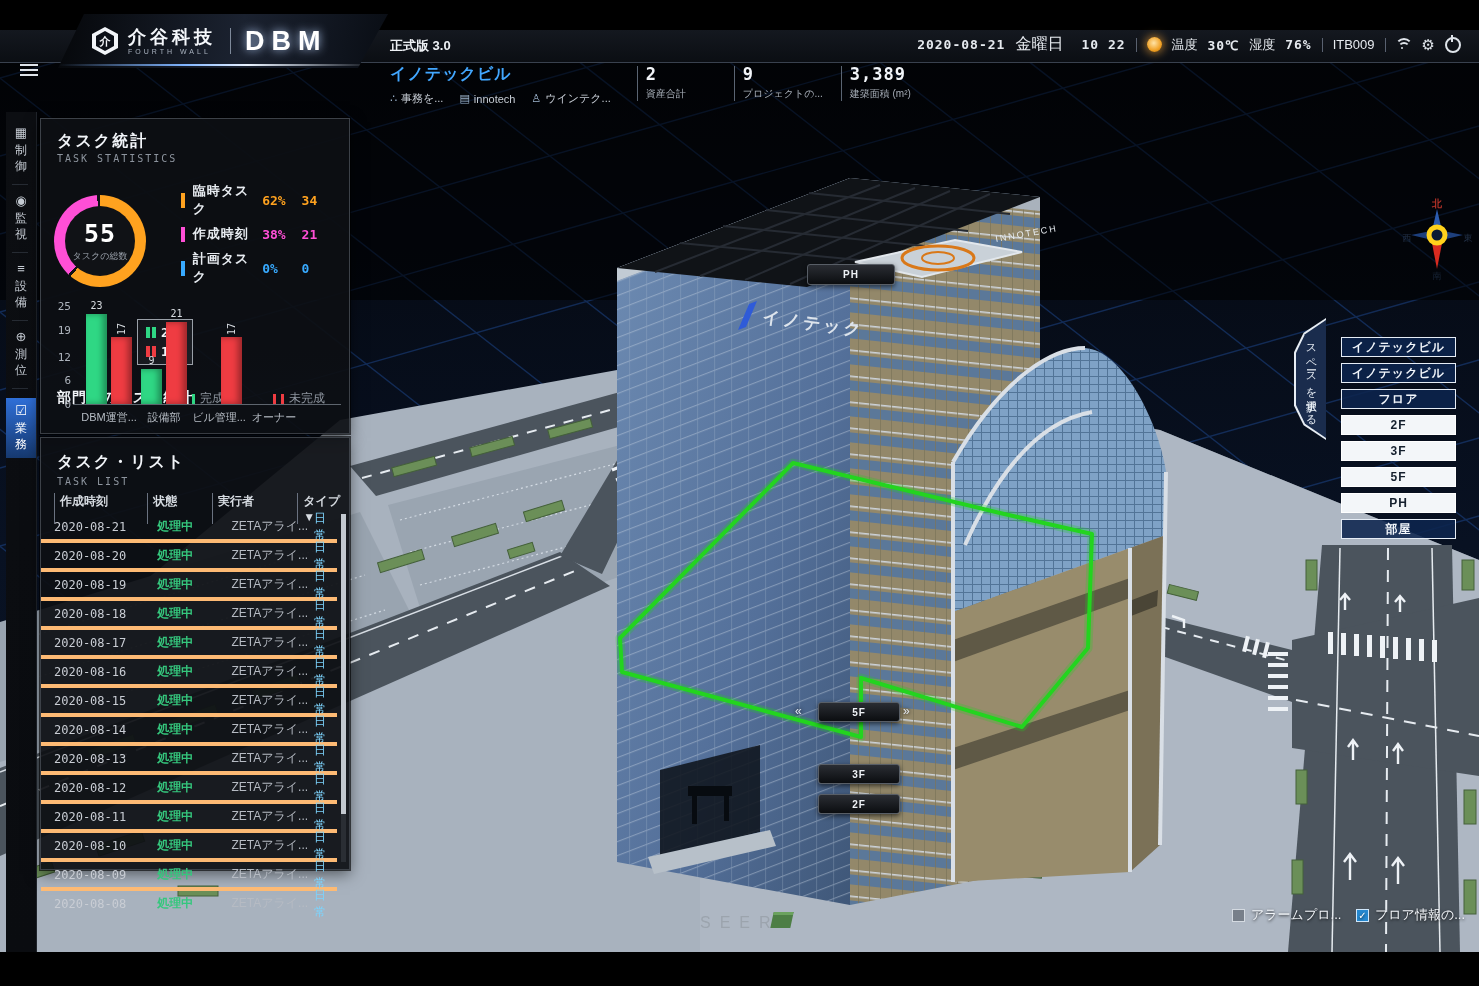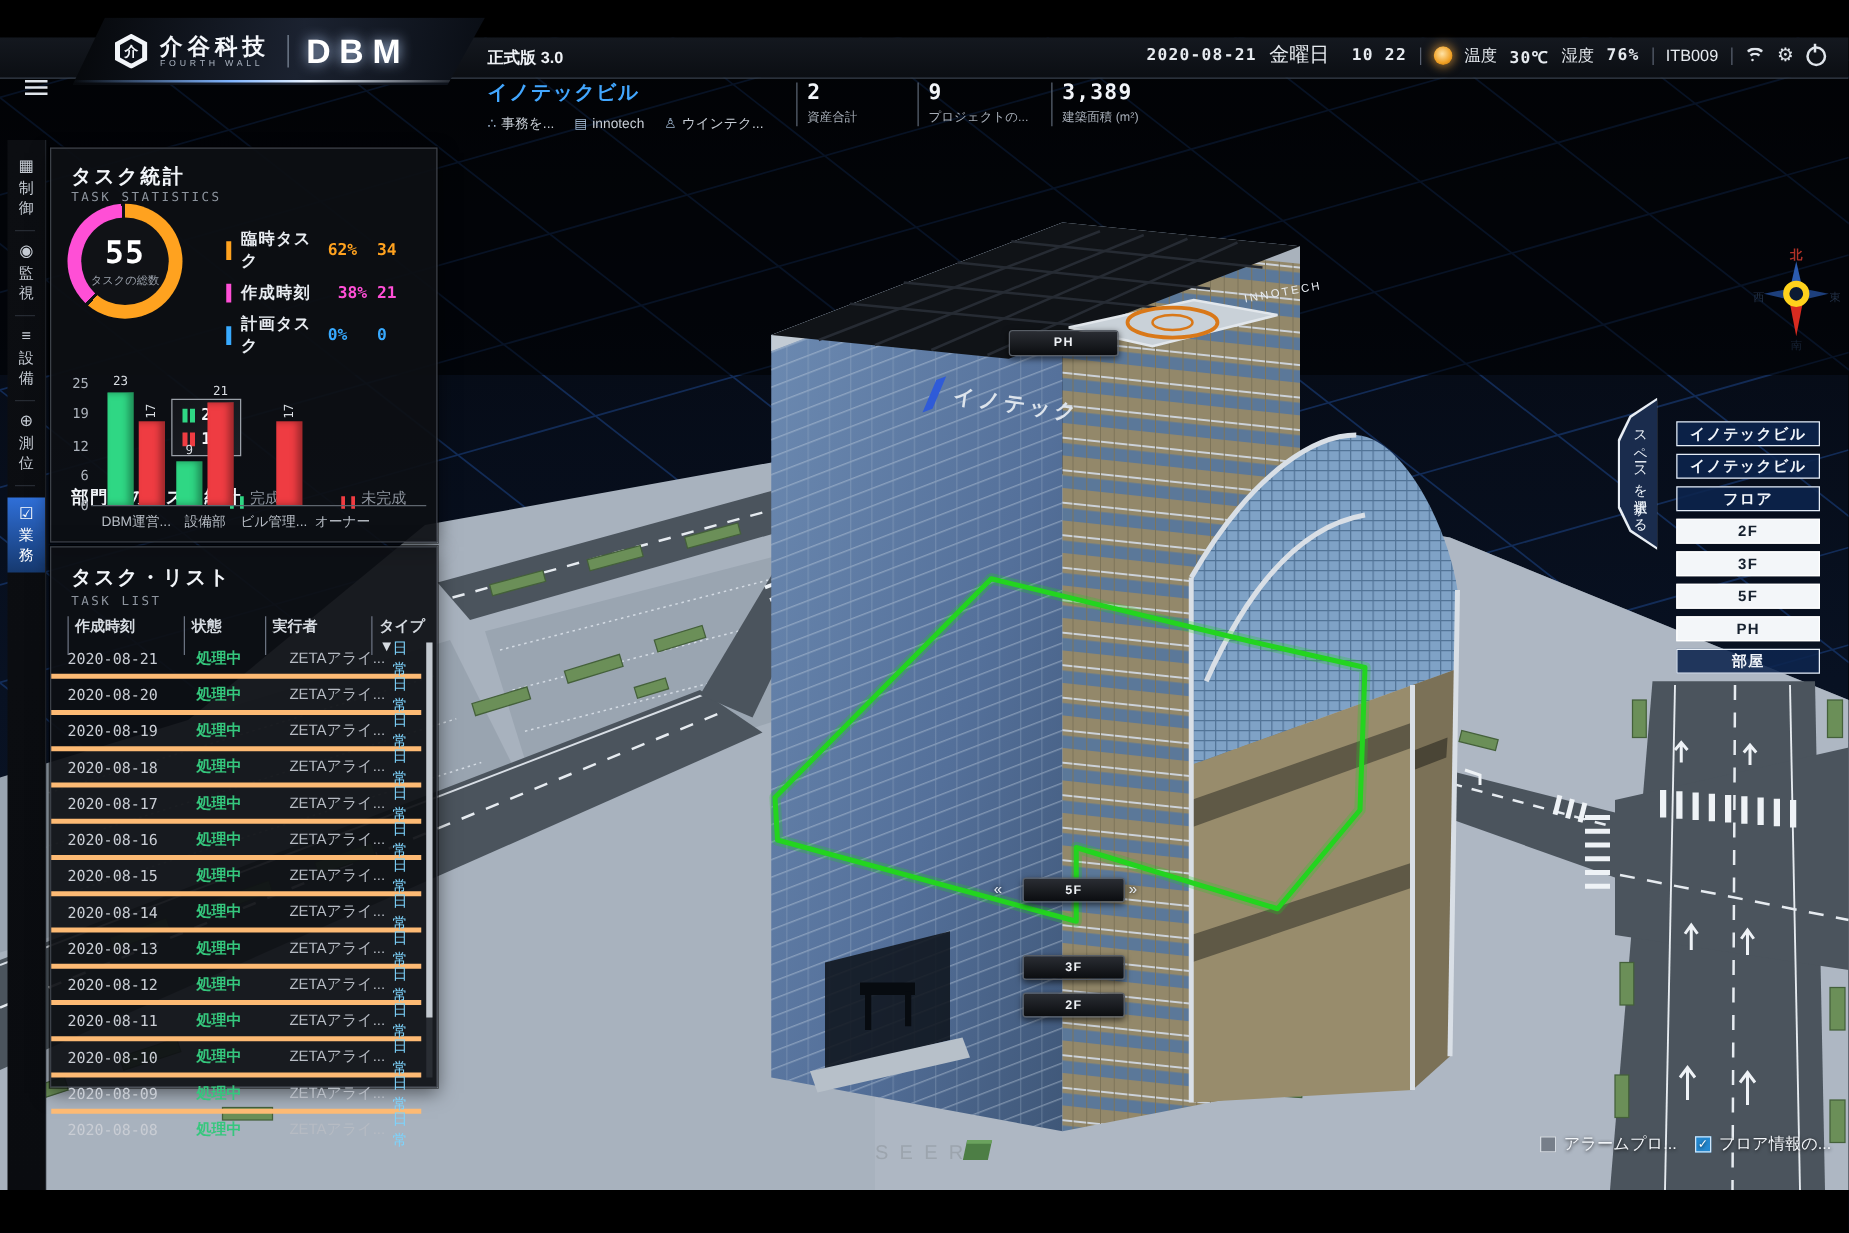--- a/index.html
+++ b/index.html
@@ -50,30 +50,30 @@
   .rail-item .rt{font-size:12px;line-height:16px;letter-spacing:0;white-space:pre-line;margin-top:2px;}
   .rail-item.active{background:linear-gradient(180deg,#2f6fd8,#16396f);color:#fff;padding:6px 0;}
   .rail-sep{position:absolute;left:6px;width:16px;height:1px;background:#262b33;}
   
   .panel{background:rgba(13,15,19,.93);border:1px solid #3c4148;box-shadow:0 0 0 1px rgba(0,0,0,.6),0 4px 14px rgba(0,0,0,.5);}
   #p-stats{left:40px;top:118px;width:308px;height:314px;}
   #p-list{left:40px;top:437px;width:308px;height:431px;}
   .p-title{position:absolute;left:16px;font-size:16px;font-weight:bold;color:#f2f5f9;letter-spacing:2px;}
   .p-sub{position:absolute;left:16px;font-size:10px;color:#8d949e;letter-spacing:2px;font-family:"DejaVu Sans Mono",monospace;text-align:center;}
   
-  #donut{position:absolute;left:13px;top:44px;width:92px;height:92px;border-radius:50%;}
+  #donut{position:absolute;left:13px;top:76px;width:92px;height:92px;border-radius:50%;}
   #donut .hole{position:absolute;inset:11px;border-radius:50%;background:#101216;display:flex;flex-direction:column;align-items:center;justify-content:center;}
   #donut .tv{font-family:"DejaVu Sans Mono",monospace;font-size:25px;font-weight:bold;color:#fff;letter-spacing:1px;}
   #donut .tl{font-size:9px;color:#9aa1ab;margin-top:2px;}
   .dleg{position:absolute;left:140px;width:160px;height:18px;display:flex;align-items:center;font-size:13px;font-weight:bold;}
   .dleg .sw{width:4px;height:15px;margin-right:8px;}
   .dleg .lb{color:#e8ecf1;width:74px;letter-spacing:1px;}
   .dleg .pc,.dleg .ct{font-family:"DejaVu Sans Mono",monospace;width:42px;}
   #dept-title{position:absolute;left:16px;top:270px;font-size:14px;font-weight:bold;color:#f0f3f7;letter-spacing:1px;}
-  .bleg{position:absolute;top:271px;display:flex;align-items:flex-end;gap:5px;font-size:12px;color:#8e959f;}
+  .bleg{position:absolute;top:271px;display:flex;align-items:center;gap:5px;font-size:12px;color:#8e959f;}
   .bleg i{width:3px;height:10px;display:inline-block;}
   
   #bchart{position:absolute;left:8px;top:180px;width:296px;height:130px;font-family:"DejaVu Sans Mono",monospace;}
   .tick{position:absolute;right:274px;width:20px;text-align:right;font-size:11px;color:#aeb4bd;transform:translateY(-6px);}
   #axisline{position:absolute;left:24px;right:4px;height:1px;background:#5e656e;top:105px;}
   .bar{position:absolute;width:21px;}
   .bar .vl{position:absolute;left:0;width:21px;text-align:center;top:-14px;font-size:10px;color:#d9dde2;}
   .bar .vl.rot{writing-mode:vertical-rl;transform:rotate(180deg);left:5px;top:-22px;width:12px;height:20px;text-align:left;}
   .xcat{position:absolute;top:111px;font-size:11px;color:#b7bdc5;text-align:center;width:70px;transform:translateX(-35px);font-family:"Liberation Sans",sans-serif;}
   #btooltip{position:absolute;left:88px;top:20px;width:56px;height:46px;background:linear-gradient(135deg,#121419,#1d2026);border:1px solid #9aa0a8;
@@ -505,21 +505,21 @@
     <div id="dlegend">
         <div class="dleg" style="top: 72px;">
           <i class="sw" style="background: rgb(255, 162, 31);"></i>
           <span class="lb">臨時タスク</span>
           <span class="pc" style="color: rgb(255, 162, 31);">62%</span>
           <span class="ct" style="color: rgb(255, 162, 31);">34</span>
         </div>
         <div class="dleg" style="top: 106px;">
           <i class="sw" style="background: rgb(255, 79, 214);"></i>
           <span class="lb">作成時刻</span>
-          <span class="pc" style="color: rgb(255, 79, 214); text-align: center;">38%</span>
+          <span class="pc" style="color: rgb(255, 79, 214);">38%</span>
           <span class="ct" style="color: rgb(255, 79, 214);">21</span>
         </div>
         <div class="dleg" style="top: 140px;">
           <i class="sw" style="background: rgb(56, 170, 255);"></i>
           <span class="lb">計画タスク</span>
           <span class="pc" style="color: rgb(56, 170, 255);">0%</span>
           <span class="ct" style="color: rgb(56, 170, 255);">0</span>
         </div>
       </div>
     <div id="dept-title">部門別のタスク統計</div>

